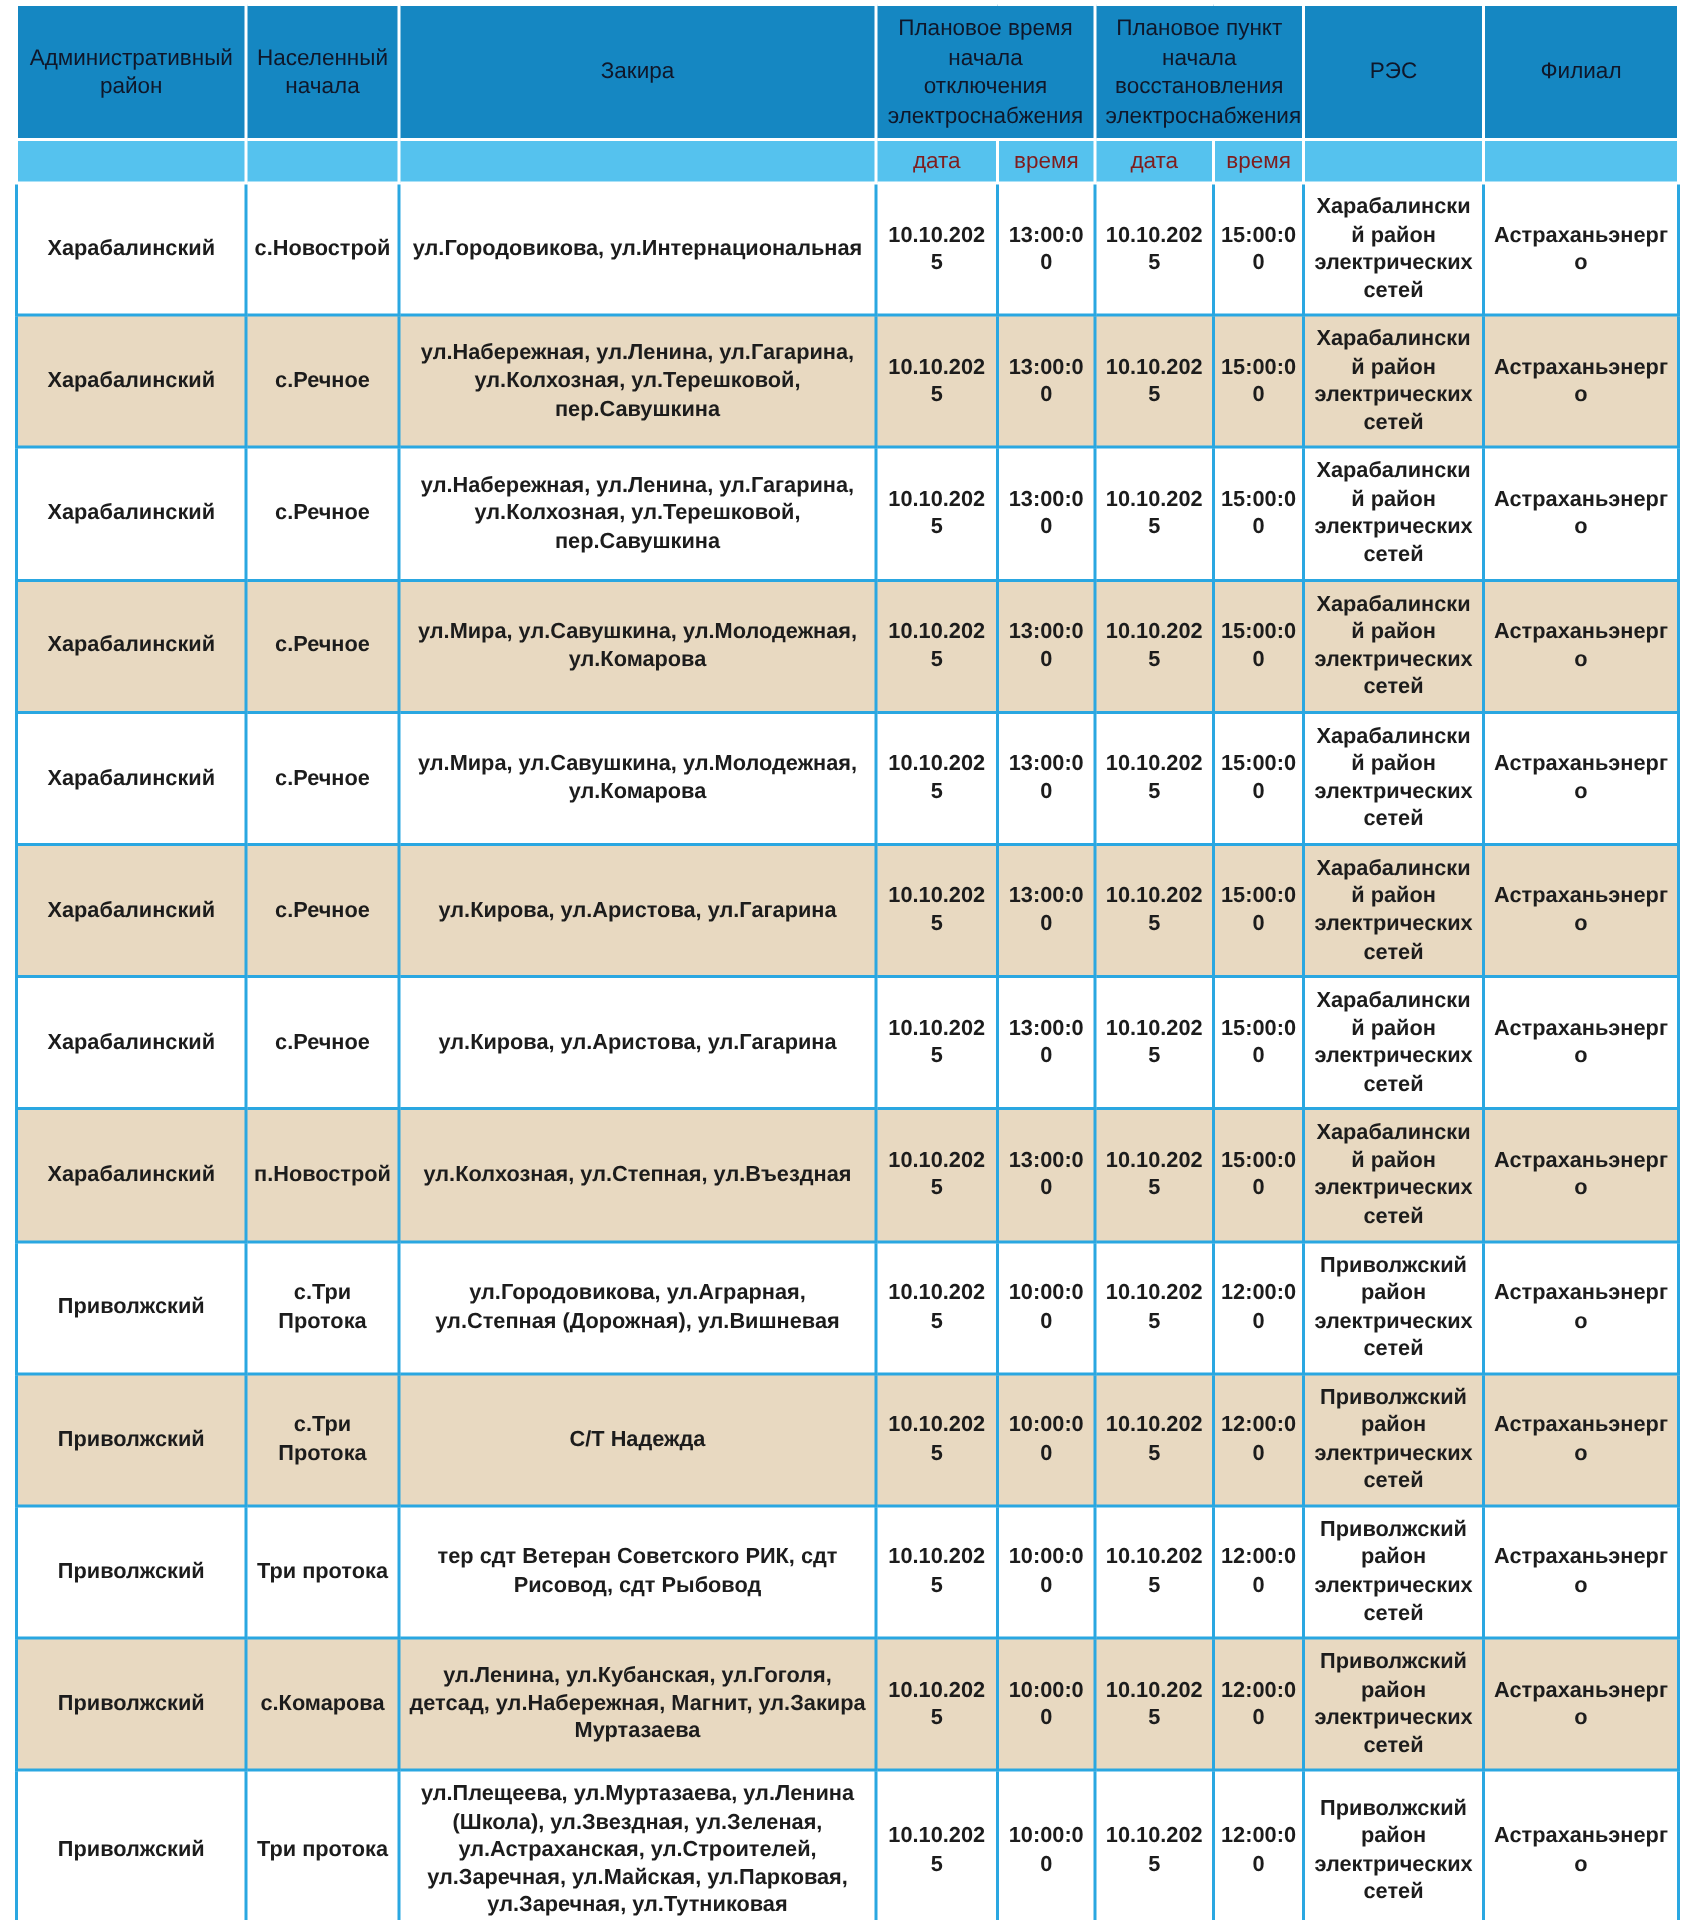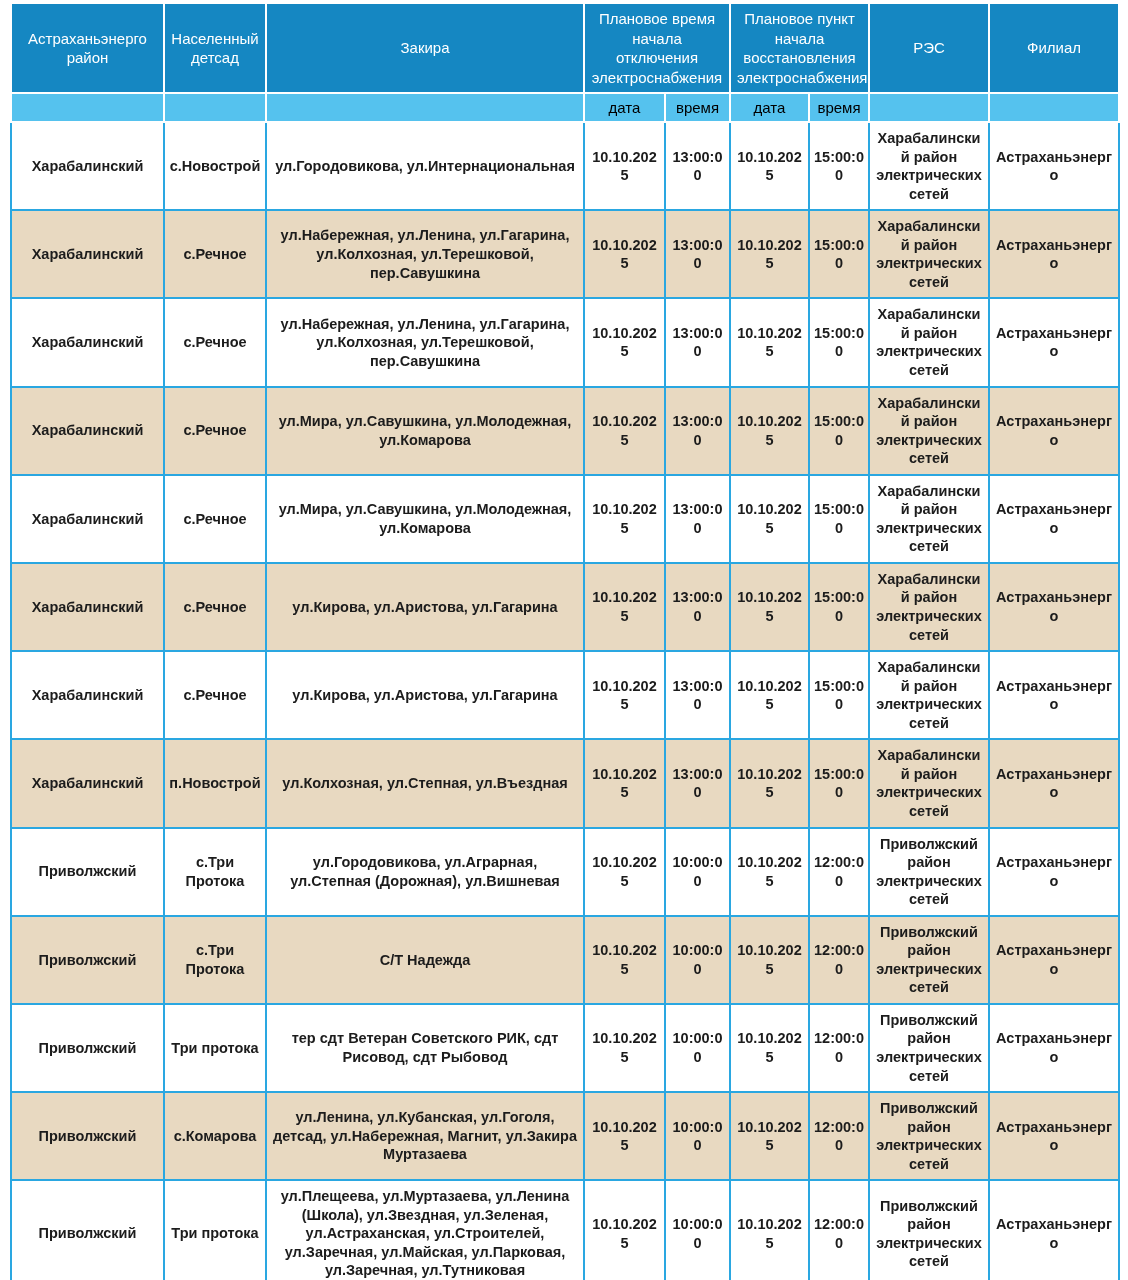--- a/index.html
+++ b/index.html
@@ -18,32 +18,32 @@
   }
   table.outage-table {
     width: 1108px;
     border-collapse: collapse;
     table-layout: fixed;
   }
   
   thead th {
     border: 2px solid #ffffff;
     background: #1587c2;
-    color: #ffffff;
+    color: #0f172a;
     font-weight: 400;
     font-size: 15px;
     line-height: 1.3;
     text-align: center;
     vertical-align: middle;
     padding: 4px 6px;
   }
   thead tr.main-header th { height: 80px; }
   thead tr.sub-header th {
     background: #55c2ee;
-    color: #000000;
+    color: #7f1d1d;
     height: 21px;
     font-size: 15px;
     padding: 3px 4px;
   }
   
   tbody td {
     border: 2px solid #2aa7e1;
     color: #1c1c1c;
     font-weight: 700;
     font-size: 14.5px;
@@ -68,22 +68,22 @@
       <col style="width:318px">
       <col style="width:81px">
       <col style="width:65px">
       <col style="width:79px">
       <col style="width:60px">
       <col style="width:120px">
       <col style="width:130px">
     </colgroup>
     <thead>
       <tr class="main-header">
-        <th>Астраханьэнерго район</th>
-        <th>Населенный детсад</th>
+        <th>Административный район</th>
+        <th>Населенный начала</th>
         <th>Закира</th>
         <th colspan="2">Плановое время начала отключения электроснабжения</th>
         <th colspan="2">Плановое пункт начала восстановления электроснабжения</th>
         <th>РЭС</th>
         <th>Филиал</th>
       </tr>
       <tr class="sub-header">
         <th></th>
         <th></th>
         <th></th>

